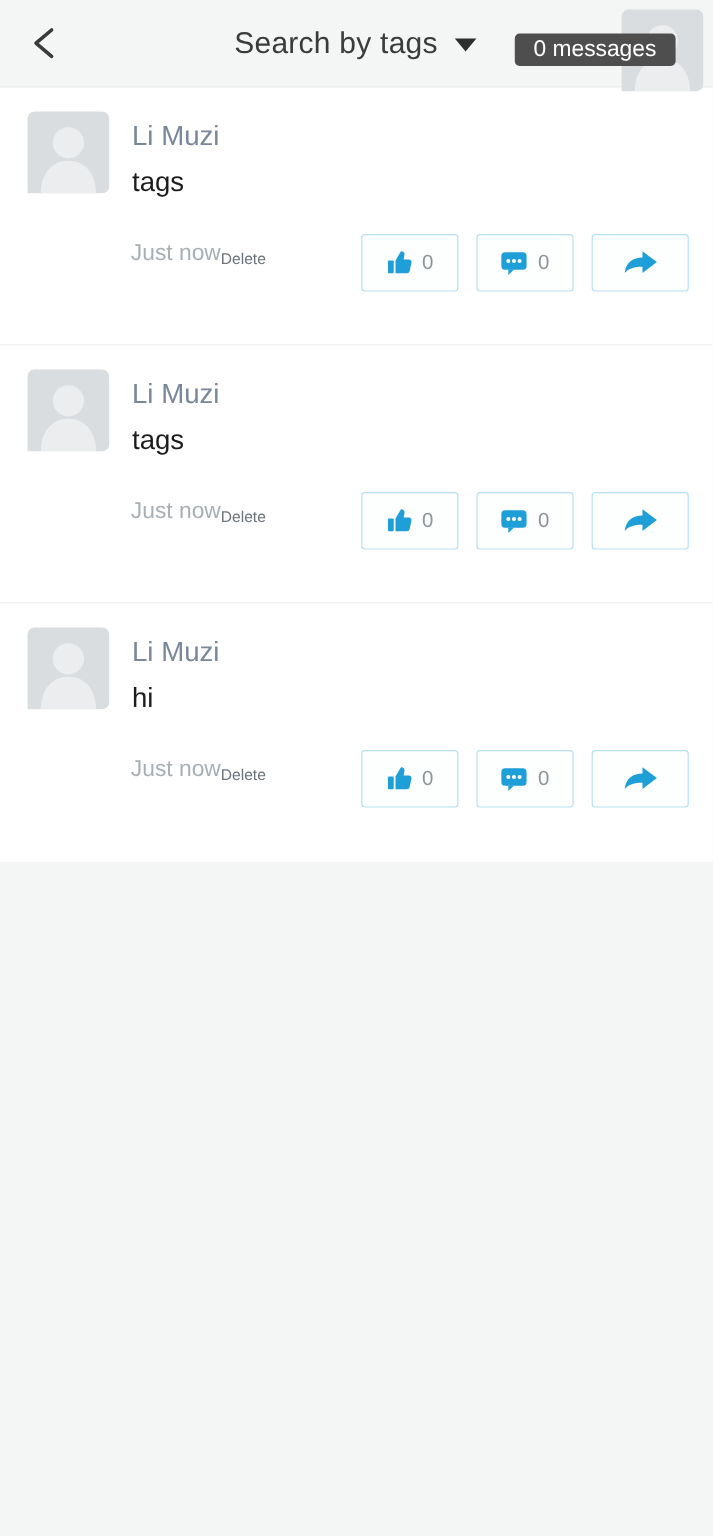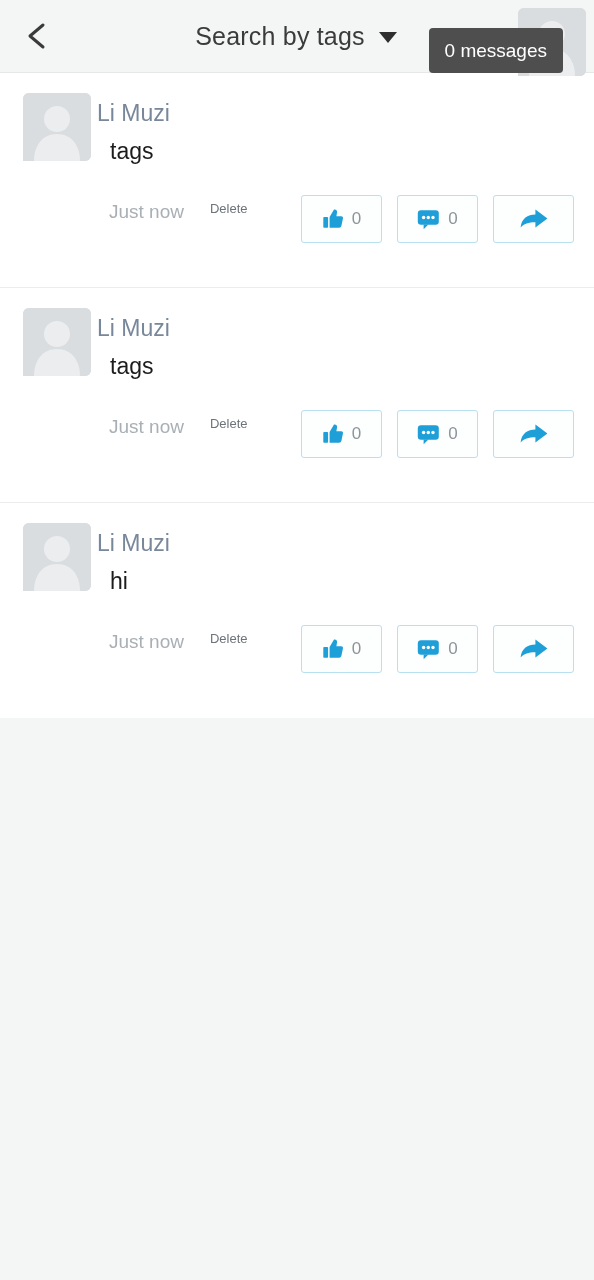--- a/index.html
+++ b/index.html
@@ -95,40 +95,39 @@
     width: 68px;
     height: 68px;
     background: #d9dde0;
     border-radius: 6px 6px 6px 0;
     overflow: hidden;
   }
   .avatar svg { display: block; }
 
   .post-name {
     position: absolute;
-    left: 97px;
+    left: 110px;
     top: 27px;
     font-size: 23px;
     color: #79879a;
   }
   .post-text {
     position: absolute;
     left: 110px;
     top: 65px;
     font-size: 23px;
     color: #1c1c1c;
   }
 
   .meta {
     position: absolute;
     left: 109px;
     top: 128px;
     display: flex;
-    align-items: flex-start;
-    gap: 26px;
+    align-items: flex-end;
   }
   .meta-time {
     font-size: 19px;
     color: #a9b0b5;
   }
   .meta-delete {
     font-size: 13px;
     color: #6c737a;
     cursor: pointer;
   }
@@ -168,21 +167,21 @@
     height: 68px;
     background: #d9dde0;
     border-radius: 6px 6px 6px 0;
     overflow: hidden;
     z-index: 1;
   }
   .toast {
     position: absolute;
     right: 31px;
     top: 28px;
-    height: 45px;
+    height: 27px;
     padding: 0 16px;
     background: #4e4e4e;
     border-radius: 4px;
     display: flex;
     align-items: center;
     z-index: 2;
   }
   .toast-text {
     font-size: 19px;
     color: #ffffff;

